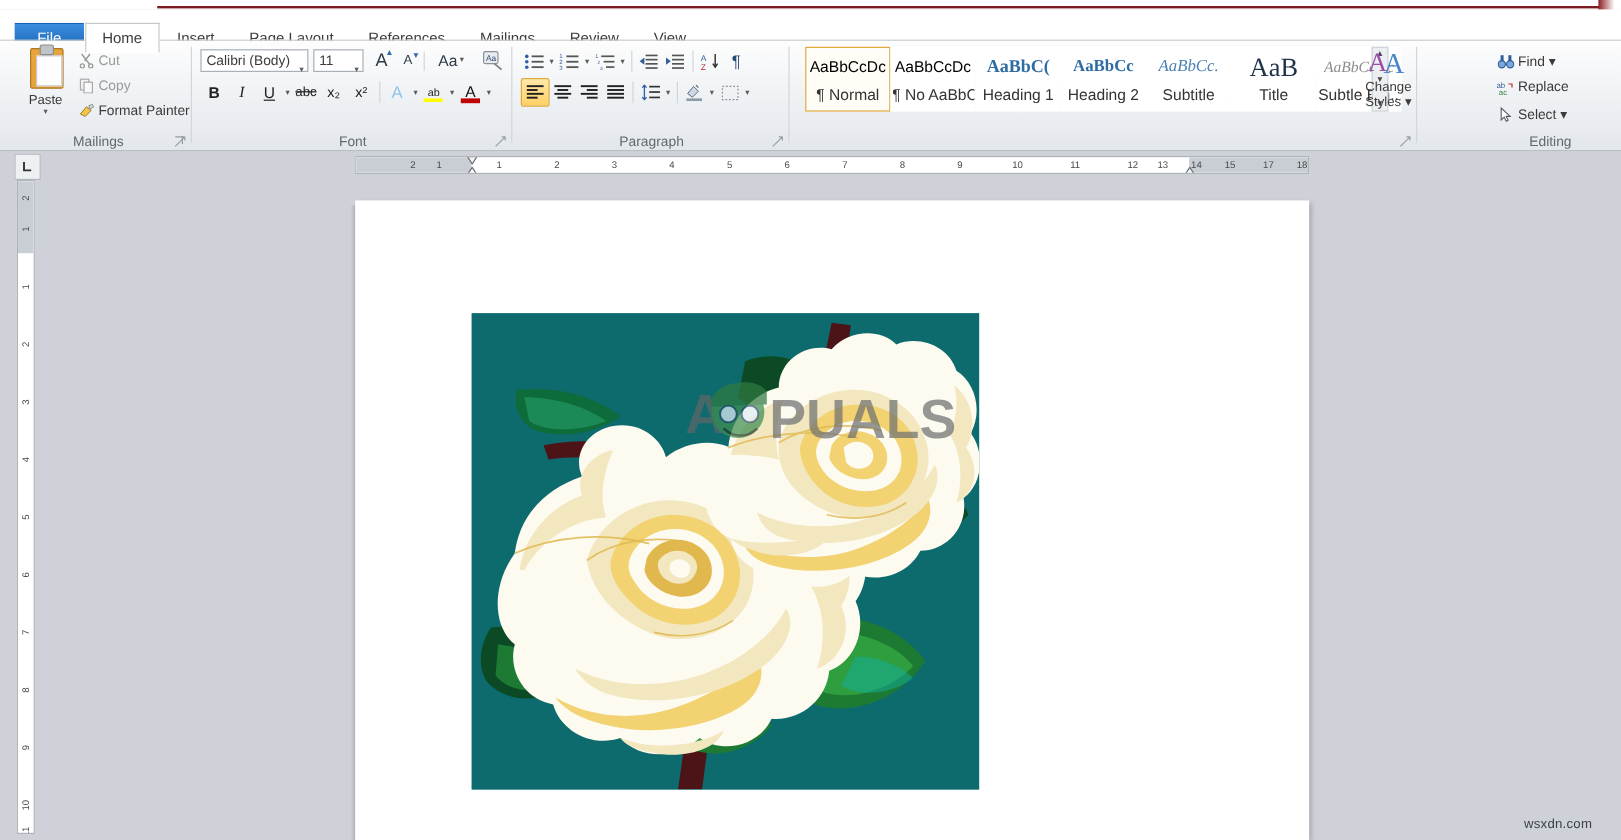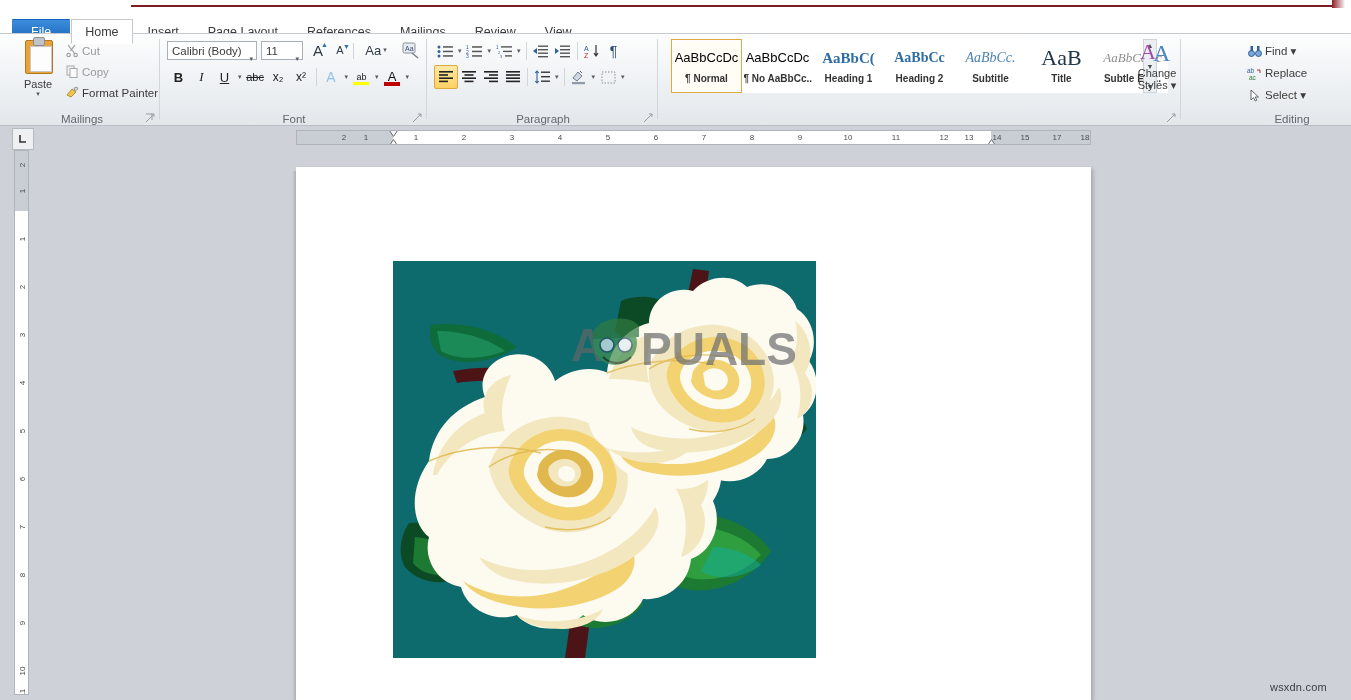--- a/index.html
+++ b/index.html
@@ -98,21 +98,21 @@
   
   .g-sty{left:659px;width:522px;}
   .gallery{position:absolute;left:2px;top:5px;display:flex;margin-left:10px;}
   .stile{
     width:71px;height:54px;border:1px solid transparent;box-sizing:border-box;
     display:flex;flex-direction:column;align-items:center;justify-content:center;background:#fff;
   }
   .stile.sel{border:1px solid #e0a93c;background:#fffdf6;box-shadow:inset 0 0 0 1px #fff;}
   .stile .samp{font-size:13px;color:#000;line-height:18px;white-space:nowrap;overflow:hidden;
       font-family:"Liberation Sans",sans-serif;}
-  .stile .nm{font-size:10px;color:#333;margin-top:6px;white-space:nowrap;overflow:hidden;max-width:68px;font-weight:bold;}
+  .stile .nm{font-size:13px;color:#333;margin-top:6px;white-space:nowrap;overflow:hidden;max-width:68px;}
   .sty-scroll{position:absolute;right:24px;top:5px;width:14px;height:54px;
      background:#eceff2;border:1px solid #cfd4d8;box-sizing:border-box;
      display:flex;flex-direction:column;justify-content:space-between;align-items:center;padding:1px 0;}
   .sty-scroll div{font-size:7px;color:#4a4a4a;line-height:9px;}
   .chgsty{position:absolute;right:-4px;top:4px;width:56px;text-align:center;}
   .chgsty .lbl{font-size:11px;line-height:12px;color:#3b3b3b;}
 
   
   .g-edit{left:1236px;width:112px;}
   .eitem{height:22px;display:flex;align-items:center;font-size:11.5px;color:#3b3b3b;}

